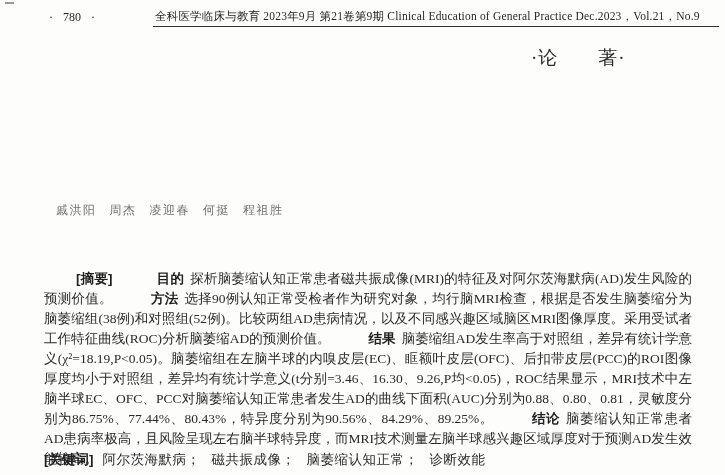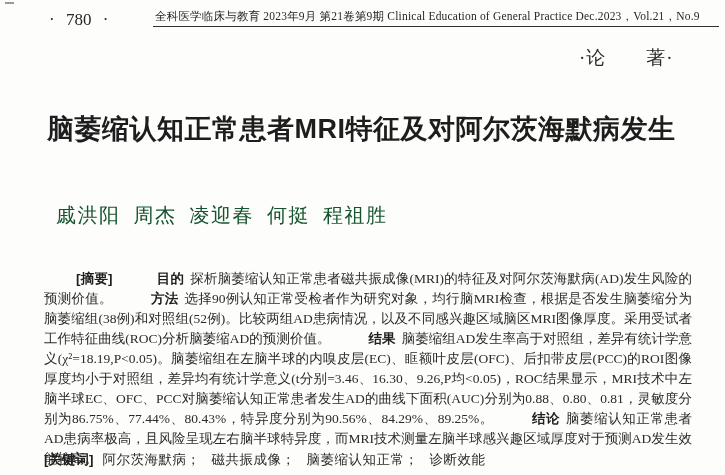--- a/index.html
+++ b/index.html
@@ -13,50 +13,50 @@
     overflow: hidden;
   }
 
   .scan-mark {
     position: absolute; left: 5px; top: 2px;
     width: 9px; height: 2px; background: #9a9a9a;
   }
 
   .pageno {
     position: absolute; left: 49px; top: 10px;
-    font-size: 17px; word-spacing: 7px;
+    font-size: 12px; word-spacing: 7px;
   }
 
   .jheader {
     position: absolute; left: 155px; top: 9px;
     width: 565px; font-size: 11.5px;
     white-space: nowrap; letter-spacing: 0.2px;
   }
 
   .header-rule {
     position: absolute; left: 153px; top: 26px;
     width: 566px; height: 1.3px; background: #323232;
   }
 
   .section-label {
     position: absolute; left: 531px; top: 45px;
-    font-size: 19px; letter-spacing: 1px; color: #2a2a2a; margin-left: 48px;
+    font-size: 19px; letter-spacing: 1px; color: #2a2a2a;
   }
 
   .title {
     position: absolute; left: 47px; top: 94px;
     width: 650px;
     font-family: "Liberation Sans", "DejaVu Sans", sans-serif;
     font-weight: 700; font-size: 27px; line-height: 35px;
     letter-spacing: 0.5px; color: #1d1d1d;
   }
 
   .authors {
     position: absolute; left: 56px; top: 202px;
-    font-size: 20px; letter-spacing: 1.5px; color: #14532d;
+    font-size: 12px; letter-spacing: 1.5px; color: #737373;
   }
   .authors span { margin-right: 13px; }
 
   .abstract {
     position: absolute; left: 44px; top: 269px;
     width: 648px; margin: 0;
     font-size: 13.5px; line-height: 20px;
     text-align: justify; color: #2a2a2a;
   }
   .lbl {
@@ -80,21 +80,20 @@
 
 <span class="pageno">· 780 ·</span>
 
 <span class="jheader">全科医学临床与教育  2023年9月  第21卷第9期  Clinical Education of General Practice  Dec.2023，Vol.21，No.9</span>
 
 <div class="header-rule" style="background: rgb(50, 50, 50);"></div>
 
 <div class="section-label">·论　　著·</div>
 
 <h1 class="title">
-  <div>脑萎缩认知正常患者MRI特征及对阿尔茨海默病发生</div>
 </h1>
 
 <div class="authors"><span>戚洪阳</span><span>周杰</span><span>凌迎春</span><span>何挺</span><span>程祖胜</span></div>
 
 <p class="abstract"><span class="lbl">[摘要]</span><span class="lbl">目的</span><span>探析脑萎缩认知正常患者磁共振成像(MRI)的特征及对阿尔茨海默病(AD)发生风险的预测价值。</span><span class="lbl">方法</span><span>选择90例认知正常受检者作为研究对象，均行脑MRI检查，根据是否发生脑萎缩分为脑萎缩组(38例)和对照组(52例)。比较两组AD患病情况，以及不同感兴趣区域脑区MRI图像厚度。采用受试者工作特征曲线(ROC)分析脑萎缩AD的预测价值。</span><span class="lbl">结果</span><span>脑萎缩组AD发生率高于对照组，差异有统计学意义(χ²=18.19,P&lt;0.05)。脑萎缩组在左脑半球的内嗅皮层(EC)、眶额叶皮层(OFC)、后扣带皮层(PCC)的ROI图像厚度均小于对照组，差异均有统计学意义(t分别=3.46、16.30、9.26,P均&lt;0.05)，ROC结果显示，MRI技术中左脑半球EC、OFC、PCC对脑萎缩认知正常患者发生AD的曲线下面积(AUC)分别为0.88、0.80、0.81，灵敏度分别为86.75%、77.44%、80.43%，特异度分别为90.56%、84.29%、89.25%。</span><span class="lbl">结论</span><span>脑萎缩认知正常患者AD患病率极高，且风险呈现左右脑半球特异度，而MRI技术测量左脑半球感兴趣区域厚度对于预测AD发生效能较高。</span></p>
 
 <p class="keywords">
   <span class="lbl">[关键词]</span><span id="kw-items"><span class="kw">阿尔茨海默病；</span><span class="kw">磁共振成像；</span><span class="kw">脑萎缩认知正常；</span><span class="kw">诊断效能</span></span>
 </p>
 

